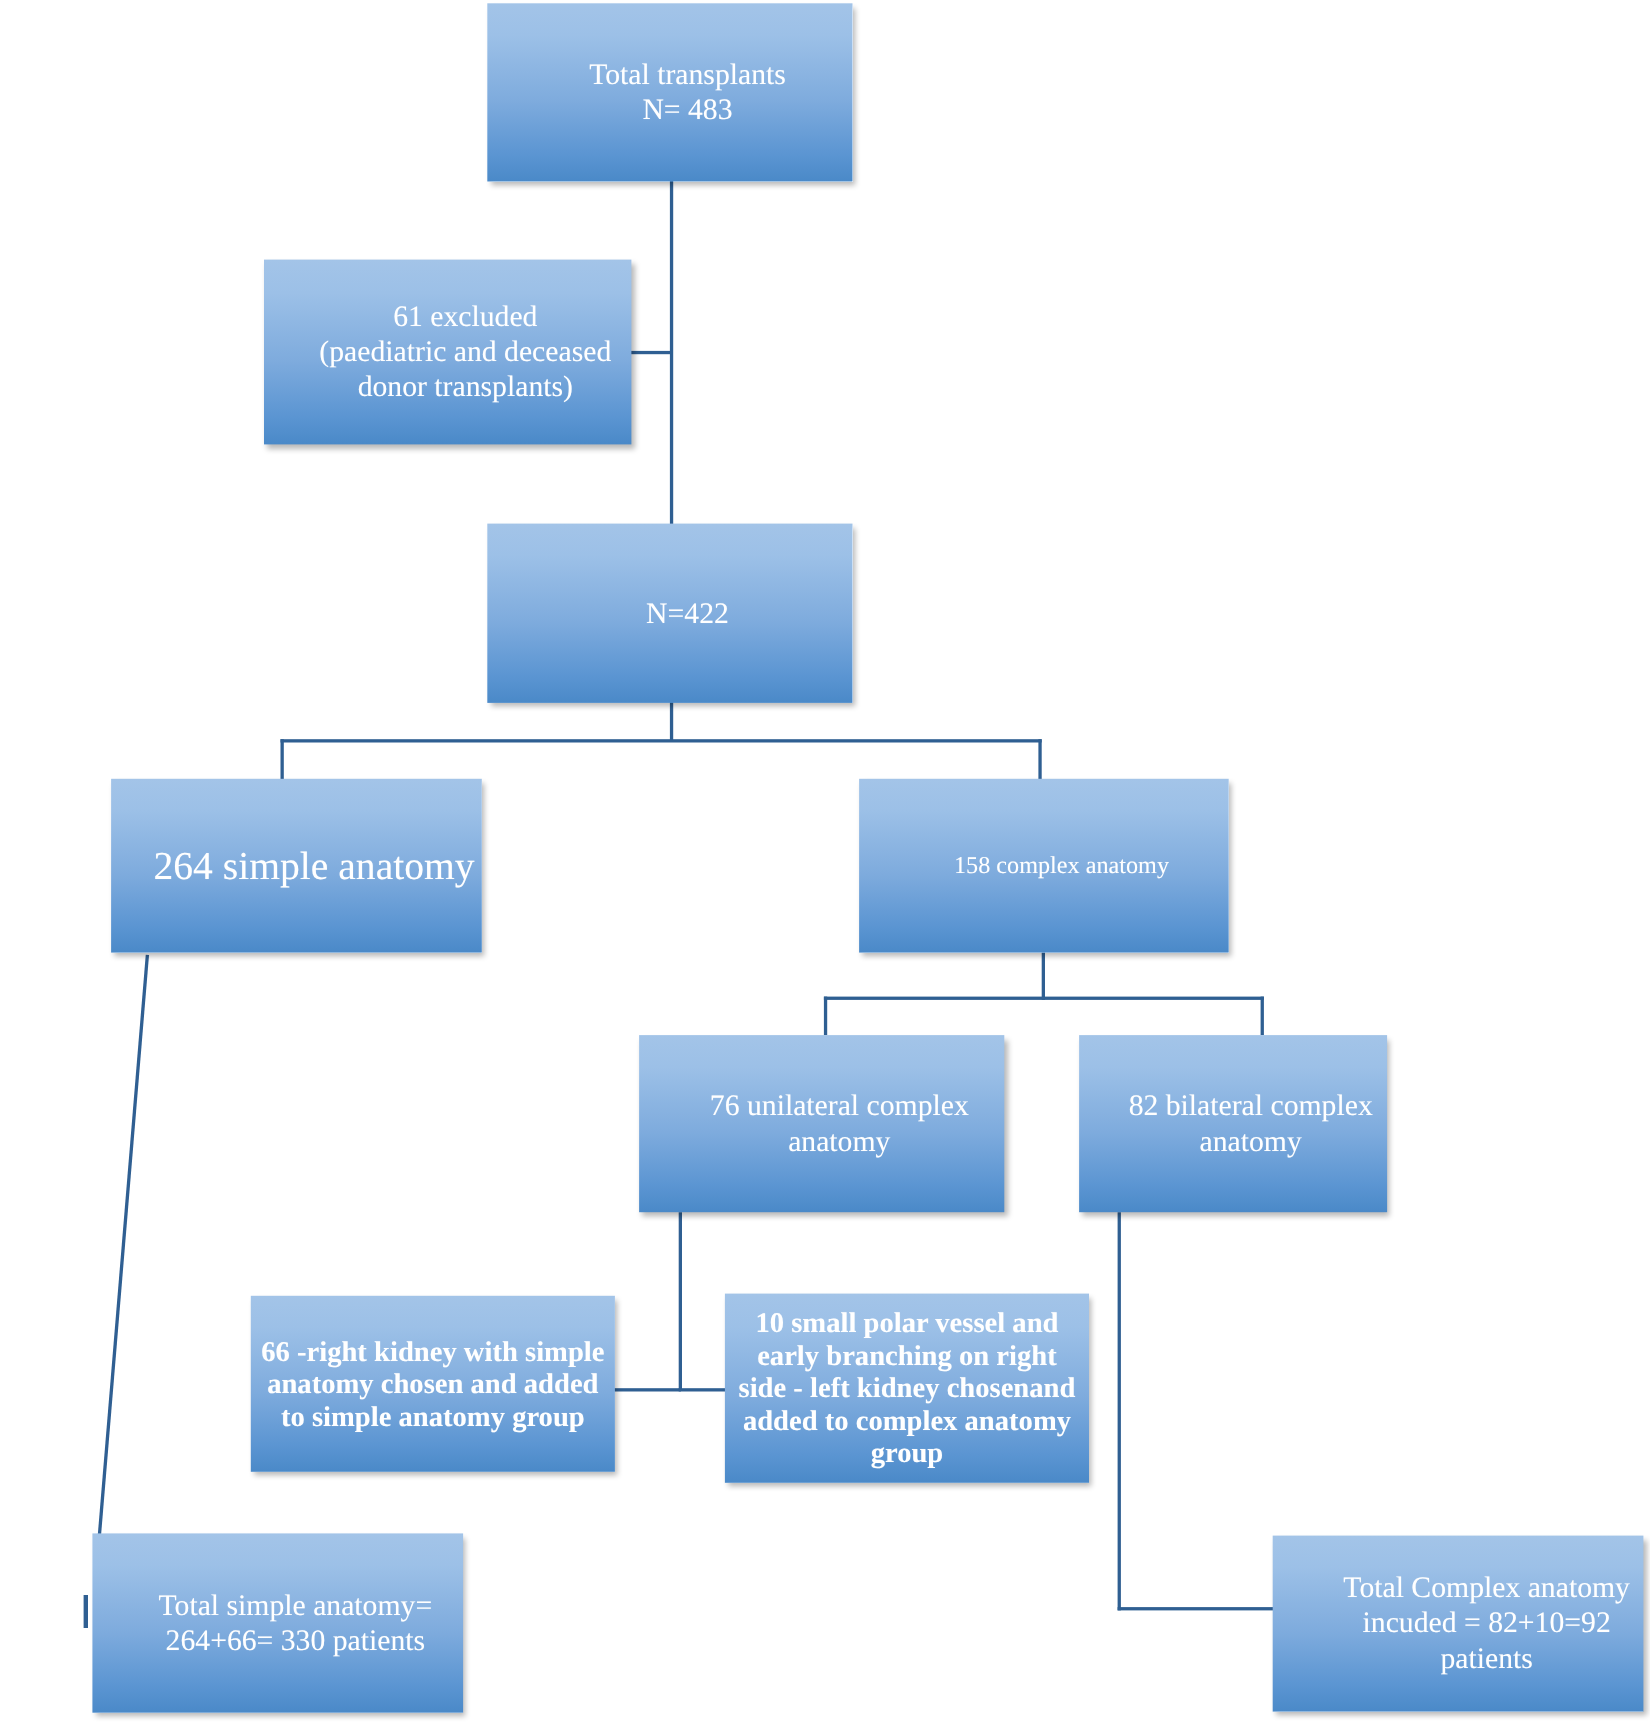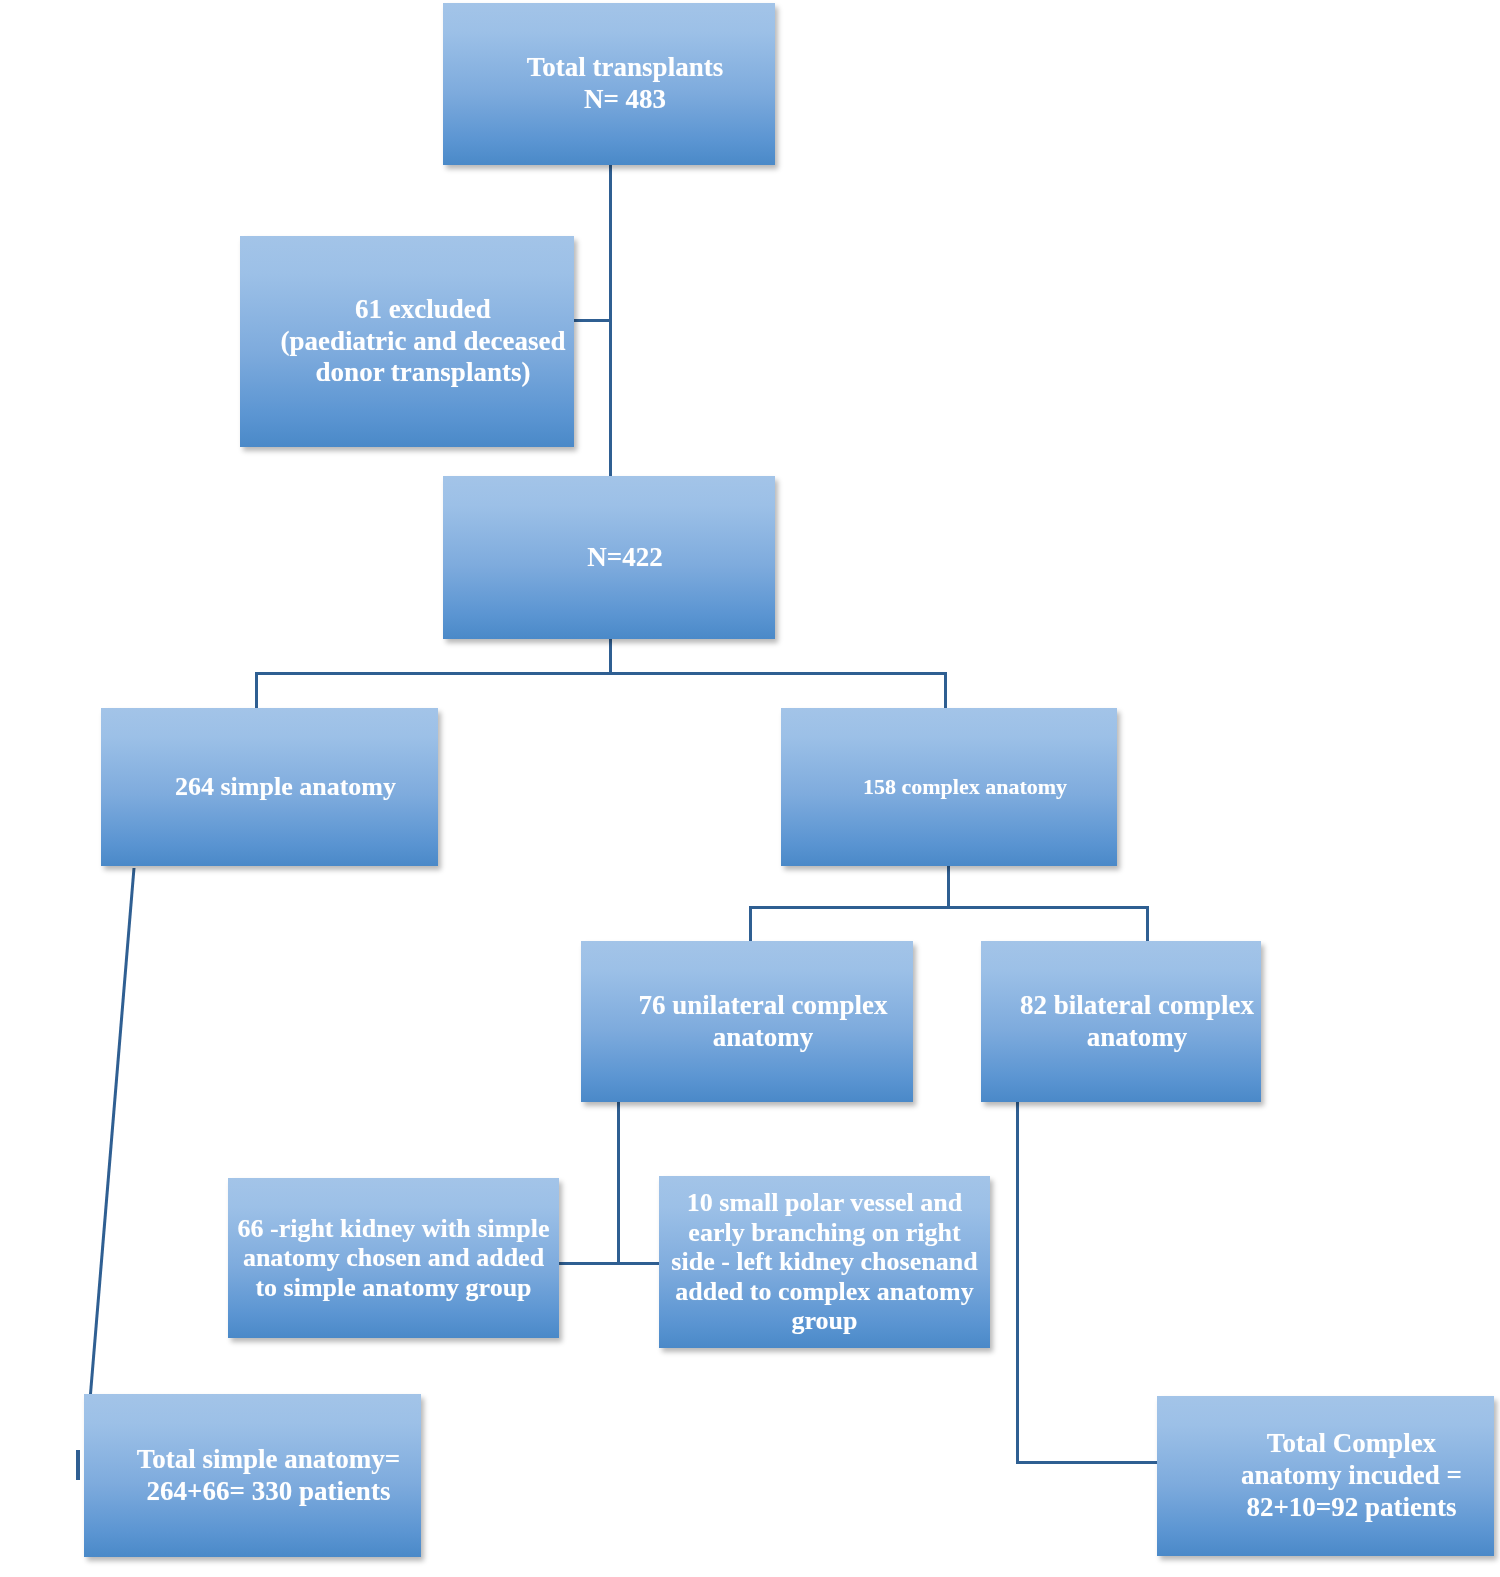--- a/index.html
+++ b/index.html
@@ -29,21 +29,21 @@
     text-shadow: 0 0 1px rgba(255,255,255,0.35);
     z-index: 5;
   }
   .node .txt {
     display: block;
     width: 100%;
     padding: 0 6px;
     box-sizing: border-box;
     white-space: pre-line;
   }
-  .serif-plain { font-family: "Liberation Serif", "DejaVu Serif", serif; font-weight: bold; margin-left: 32px; }
+  .serif-plain { font-family: "Liberation Serif", "DejaVu Serif", serif; font-weight: normal; margin-left: 32px; }
   .serif-bold  { font-family: "Liberation Serif", "DejaVu Serif", serif; font-weight: bold; }
 
   
   .ln {
     position: absolute;
     background: #2f5f92;
     z-index: 1;
   }
   .ln.v { width: 3px; }
   .ln.h { height: 3px; }
@@ -83,30 +83,30 @@
     <line x1="134" y1="8" x2="90" y2="540" stroke="#2f5f92" stroke-width="3"></line>
   </svg>
 
   <div class="ln v" style="left:76px; top:1450px; height:30px; width:4px;"></div>
 
   <div class="node" style="left:443px; top:3px; width:332px; height:162px; font-size:27px;">
     <span class="txt serif-plain">Total transplants
 N= 483</span>
   </div>
 
-  <div class="node" style="left:240px; top:236px; width:334px; height:211px; font-size:27px;">
+  <div class="node" style="left:240px; top:236px; width:334px; height:168px; font-size:27px;">
     <span class="txt serif-plain">61 excluded
 (paediatric and deceased donor transplants)</span>
   </div>
 
   <div class="node" style="left:443px; top:476px; width:332px; height:163px; font-size:27px;">
     <span class="txt serif-plain">N=422</span>
   </div>
 
-  <div class="node" style="left:101px; top:708px; width:337px; height:158px; font-size:26px;">
+  <div class="node" style="left:101px; top:708px; width:337px; height:158px; font-size:36px;">
     <span class="txt serif-plain">264 simple anatomy</span>
   </div>
 
   <div class="node" style="left:781px; top:708px; width:336px; height:158px; font-size:22px;">
     <span class="txt serif-plain">158 complex anatomy</span>
   </div>
 
   <div class="node" style="left:581px; top:941px; width:332px; height:161px; font-size:27px;">
     <span class="txt serif-plain">76 unilateral complex anatomy</span>
   </div>

